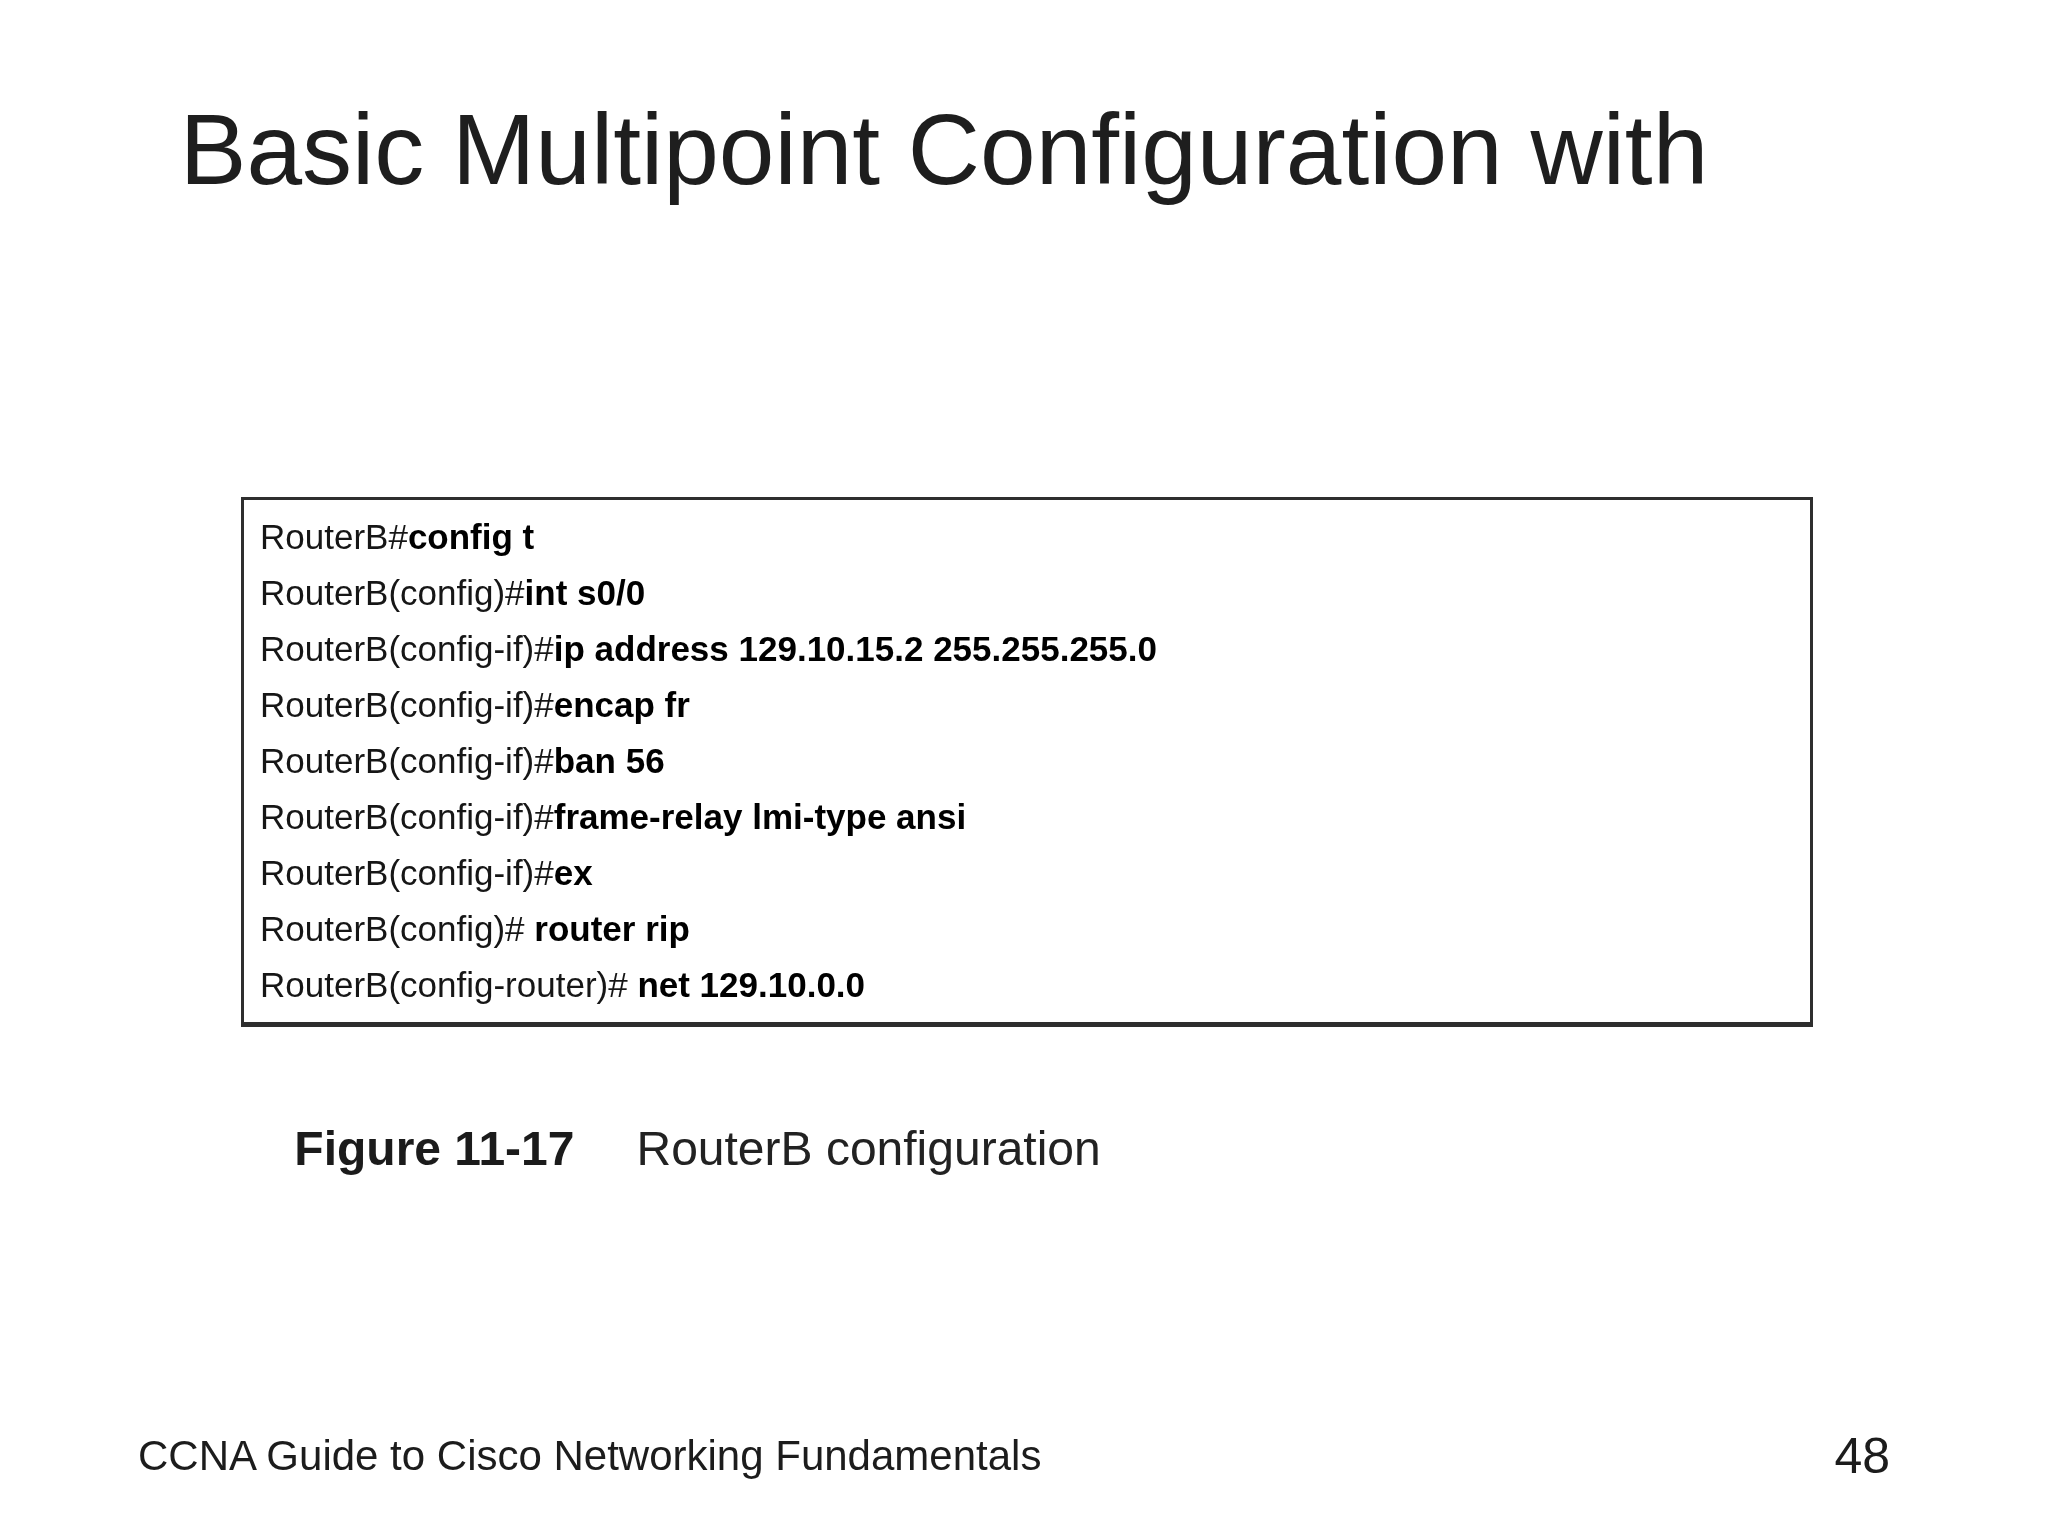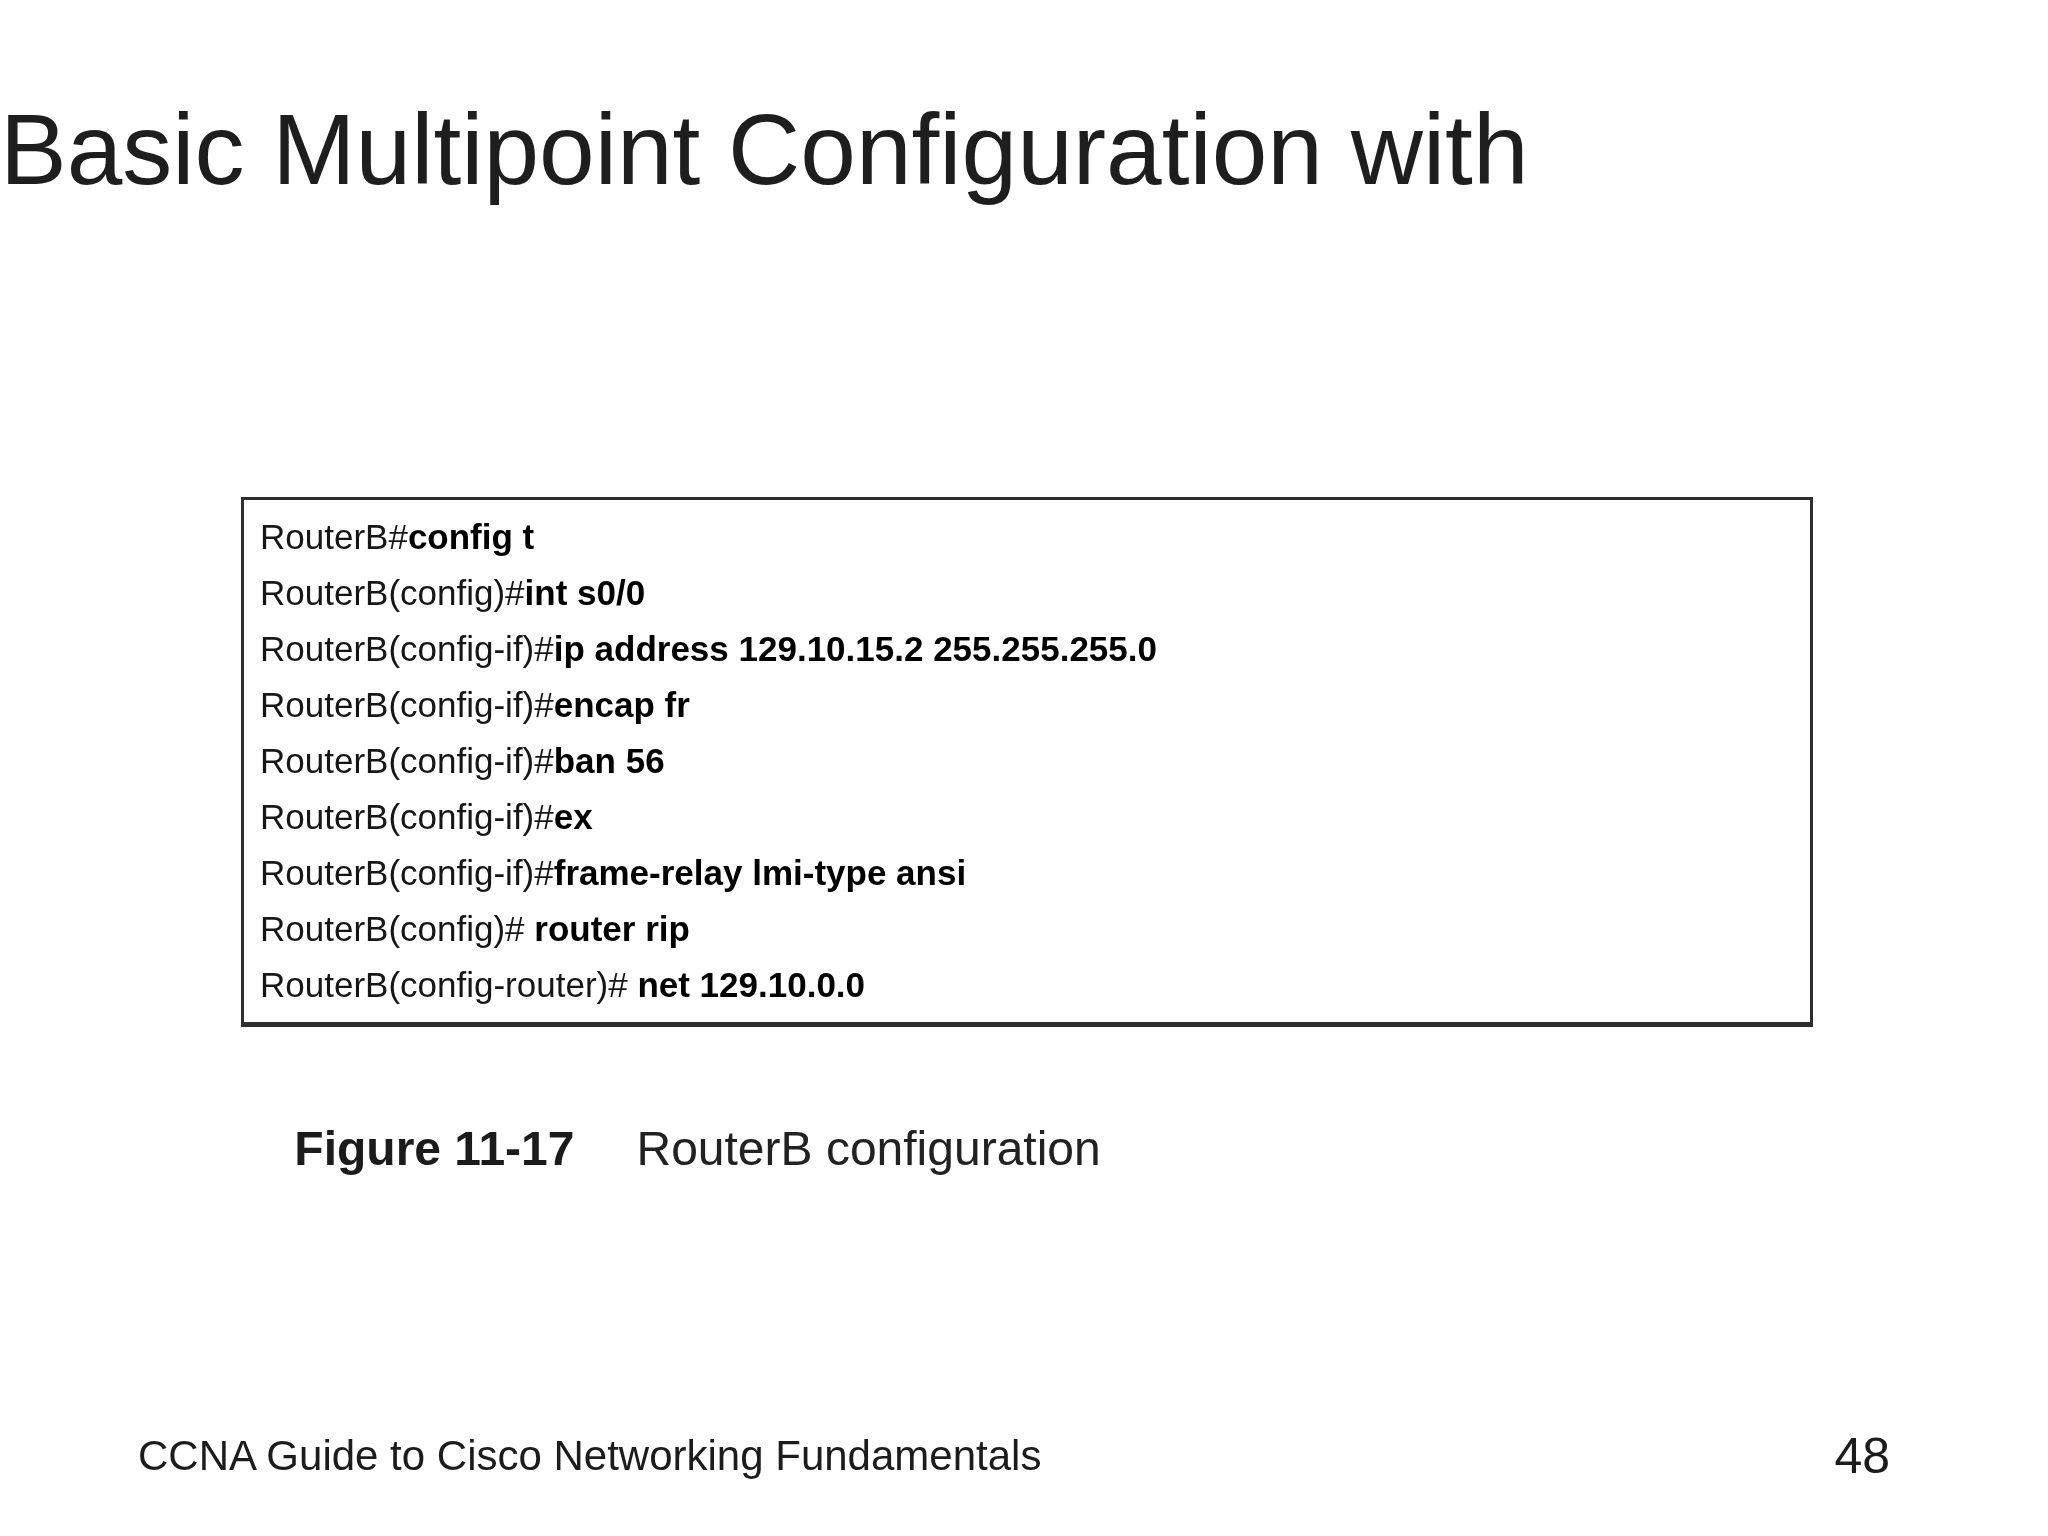--- a/index.html
+++ b/index.html
@@ -15,21 +15,21 @@
     overflow: hidden;
     font-family: "Liberation Sans", sans-serif;
   }
 
   
   .title {
     position: absolute;
     top: 93px;
     left: 0;
     width: 1888px;
-    text-align: left;
+    text-align: center;
     color: #1e1e1e;
     font-size: 100px;
     line-height: 113px;
     font-weight: 400;
     letter-spacing: 0px;
   }
 
   
   .code-box {
     position: absolute;
@@ -101,22 +101,22 @@
   <div class="title">
     <div>Basic Multipoint Configuration with</div>
   </div>
 
   <div class="code-box">
     <div class="code-line"><span>RouterB#</span><span class="cmd">config t</span></div>
     <div class="code-line"><span>RouterB(config)#</span><span class="cmd">int s0/0</span></div>
     <div class="code-line"><span>RouterB(config-if)#</span><span class="cmd">ip address 129.10.15.2 255.255.255.0</span></div>
     <div class="code-line"><span>RouterB(config-if)#</span><span class="cmd">encap fr</span></div>
     <div class="code-line"><span>RouterB(config-if)#</span><span class="cmd">ban 56</span></div>
+    <div class="code-line"><span>RouterB(config-if)#</span><span class="cmd">frame-relay lmi-type ansi</span></div>
     <div class="code-line"><span>RouterB(config-if)#</span><span class="cmd">ex</span></div>
-    <div class="code-line"><span>RouterB(config-if)#</span><span class="cmd">frame-relay lmi-type ansi</span></div>
     <div class="code-line"><span>RouterB(config)# </span><span class="cmd">router rip</span></div>
     <div class="code-line"><span>RouterB(config-router)# </span><span class="cmd">net 129.10.0.0</span></div>
   </div>
 
   <div class="caption">
     <span class="fig-label">Figure 11-17</span><span class="fig-text">RouterB configuration</span>
   </div>
 
   <div class="footer-left">CCNA Guide to Cisco Networking Fundamentals</div>
   <div class="page-number">48</div>

